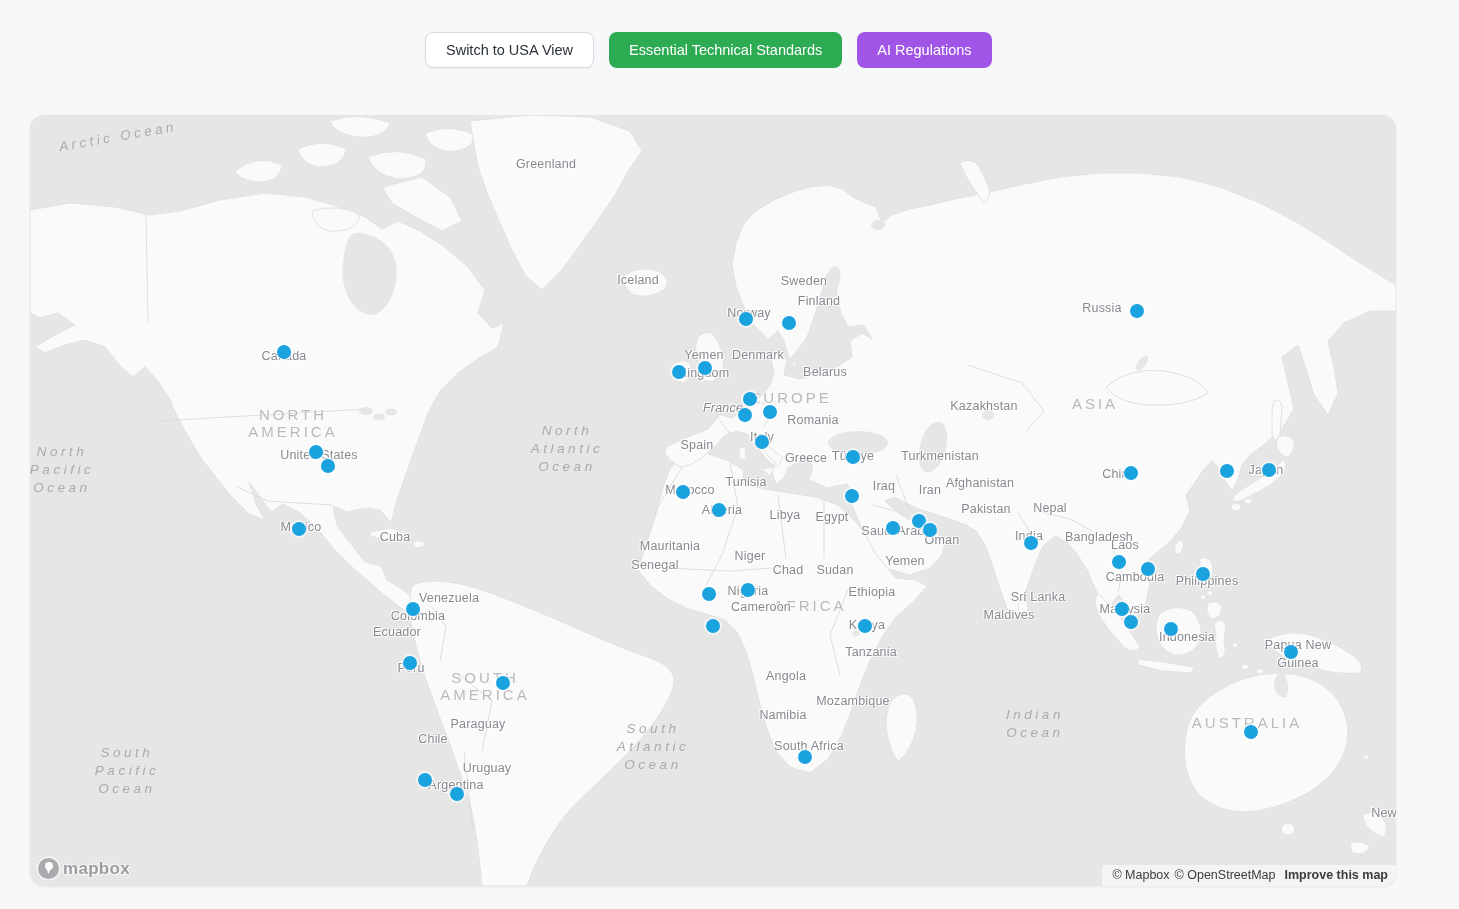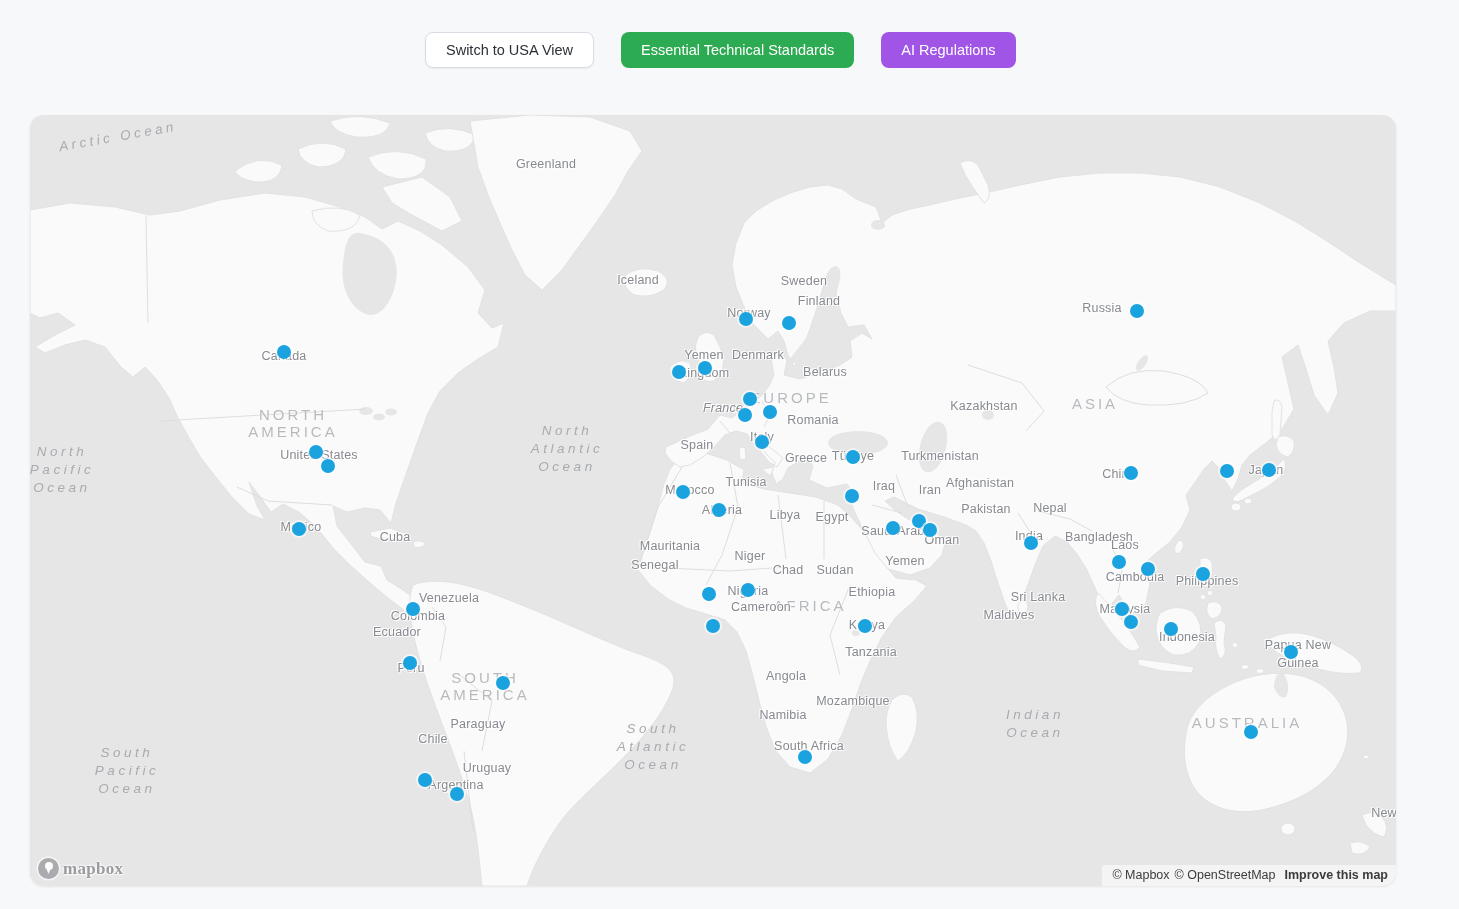--- a/index.html
+++ b/index.html
@@ -1,21 +1,21 @@
 <!DOCTYPE html>
 <html><head>
 <meta charset="utf-8">
 <style>
   html,body{margin:0;padding:0;}
   body{
     width:1459px;height:909px;overflow:hidden;position:relative;
     background:#f7f8fa;font-family:"Liberation Sans","DejaVu Sans",sans-serif;
   }
   
-  .btn-row{position:absolute;left:425px;top:32px;display:flex;gap:27px;align-items:center;}
+  .btn-row{position:absolute;left:425px;top:32px;display:flex;gap:15px;align-items:center;}
   .btn{
     height:36px;display:inline-flex;align-items:center;justify-content:center;
     padding:0 20px;border-radius:8px;font-size:14.5px;border:none;cursor:pointer;
     font-family:"Liberation Sans",sans-serif;white-space:nowrap;
   }
   .btn.plain{background:#ffffff;color:#2b3138;border:1px solid #d8dce2;box-shadow:0 1px 2px rgba(0,0,0,.05);}
   .btn.green{background:#2dab52;color:#ffffff;}
   .btn.purple{background:#a055e6;color:#ffffff;}
   
   .map{
@@ -59,21 +59,20 @@
   .mb-circle::before{
     content:"";position:absolute;left:6.5px;top:4px;width:8px;height:8px;border-radius:50%;background:#fff;
   }
   .mb-circle::after{
     content:"";position:absolute;left:8.5px;top:11px;width:4px;height:5px;background:#fff;
     clip-path:polygon(0 0,100% 0,50% 100%);
   }
   .mb-word{
     font-size:17px;font-weight:700;letter-spacing:.3px;color:#9a9b9f;
     text-shadow:0 0 2px #fff,0 0 2px #fff,0 0 3px #fff,1px 1px 0 #f2f2f2;
-    font-family:Liberation Serif, serif;
   }
   
   .attrib{
     position:absolute;right:0;bottom:0;background:rgba(255,255,255,.55);
     font-size:12.5px;color:#3c3c3c;padding:3px 8px 4px 10px;border-top-left-radius:3px;
     display:flex;gap:5px;align-items:center;
   }
   .attrib a{color:#3c3c3c;text-decoration:none;cursor:pointer;}
   .attrib .improve{font-weight:700;margin-left:4px;}
 </style>

